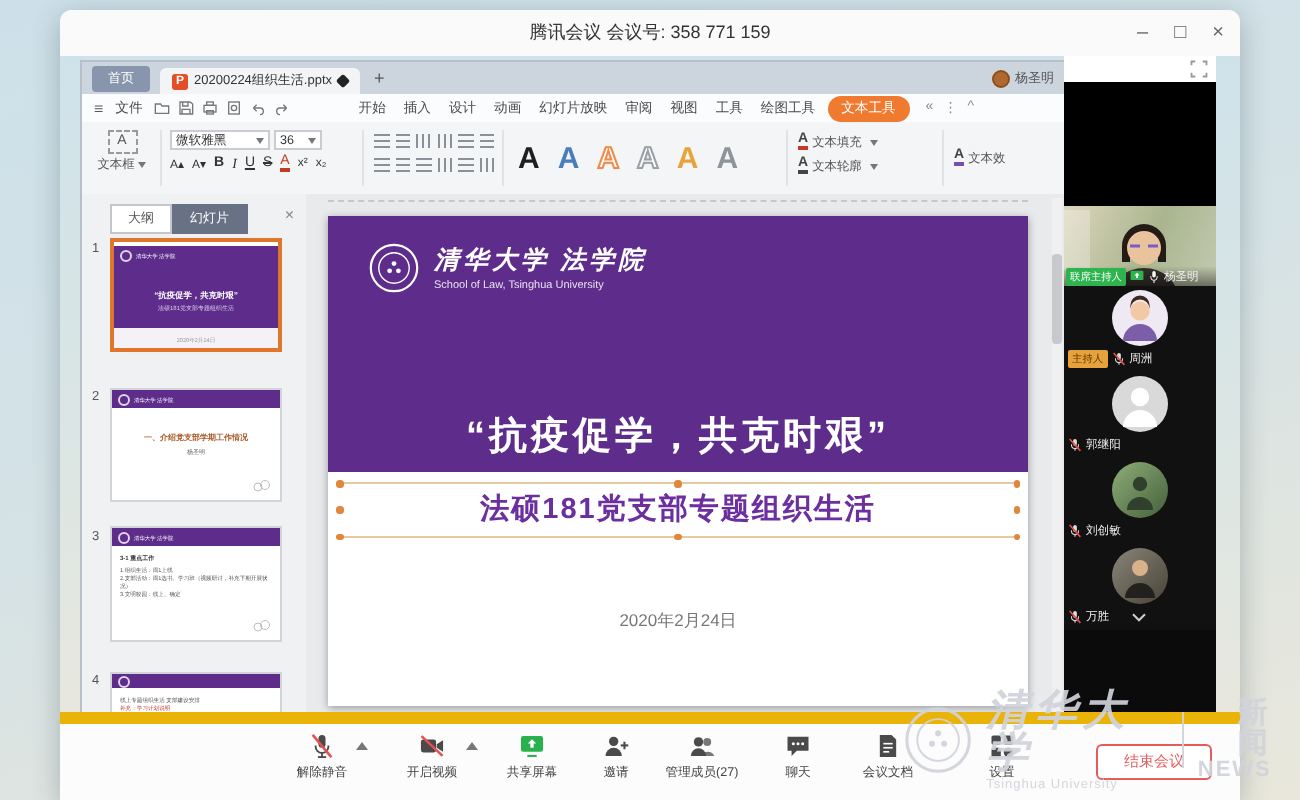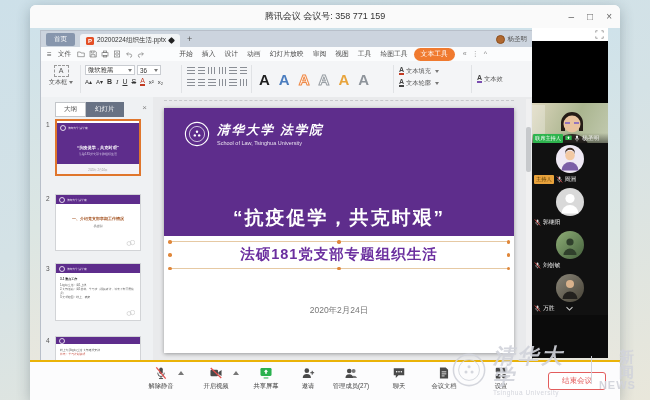--- a/index.html
+++ b/index.html
@@ -130,21 +130,21 @@
     padding-left:1px;right:0;background:linear-gradient(transparent,rgba(0,0,0,.45));}
   .bdg{font-size:5.2px;color:#fff;padding:1px 2px;border-radius:1px;white-space:nowrap;}
   .bdg-green{background:#2eb44e;}
   .bdg-orange{background:#e8a23c;color:#5a3c00;}
   .vname{font-size:5.8px;color:#f0f0f0;white-space:nowrap;}
   .av{position:absolute;left:50%;transform:translateX(-50%);top:2px;}
   .namerow{position:absolute;left:2px;right:2px;bottom:1px;height:11px;display:flex;
     align-items:center;gap:2px;}
   
   .mtoolbar{position:absolute;left:0;right:0;bottom:0;height:38px;background:#fcfcfd;
-    border-top:2px solid #eab308;padding-left:44px;}
+    border-top:6px solid #eab308;padding-left:44px;}
   .titem{position:absolute;top:4px;width:58px;text-align:center;cursor:default;}
   .titem svg{display:block;margin:0 auto;}
   .tlabel{font-size:6.3px;color:#444;margin-top:2px;white-space:nowrap;}
   .tcaret{position:absolute;top:5px;right:6px;width:0;height:0;border-left:3px solid transparent;
     border-right:3px solid transparent;border-bottom:4px solid #777;}
   .endbtn{position:absolute;right:14px;top:10px;border:1px solid #e35d5d;color:#e35d5d;
     background:#fff;font-size:7.5px;padding:3px 13px;border-radius:3px;}
   
   .wm{position:absolute;left:452px;top:340px;width:198px;height:60px;pointer-events:none;
     display:flex;align-items:center;gap:7px;color:rgba(208,211,218,.92);z-index:50;}

